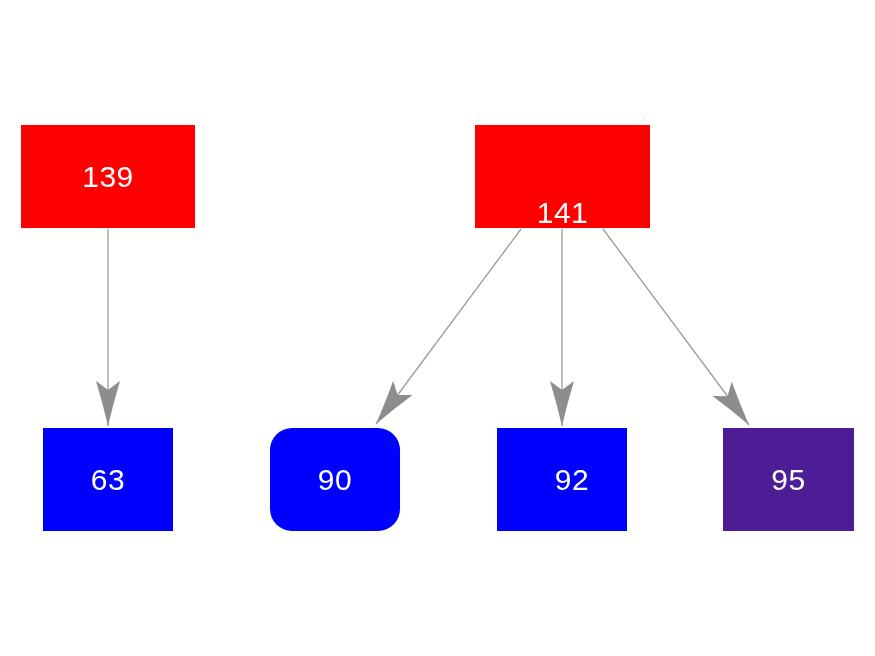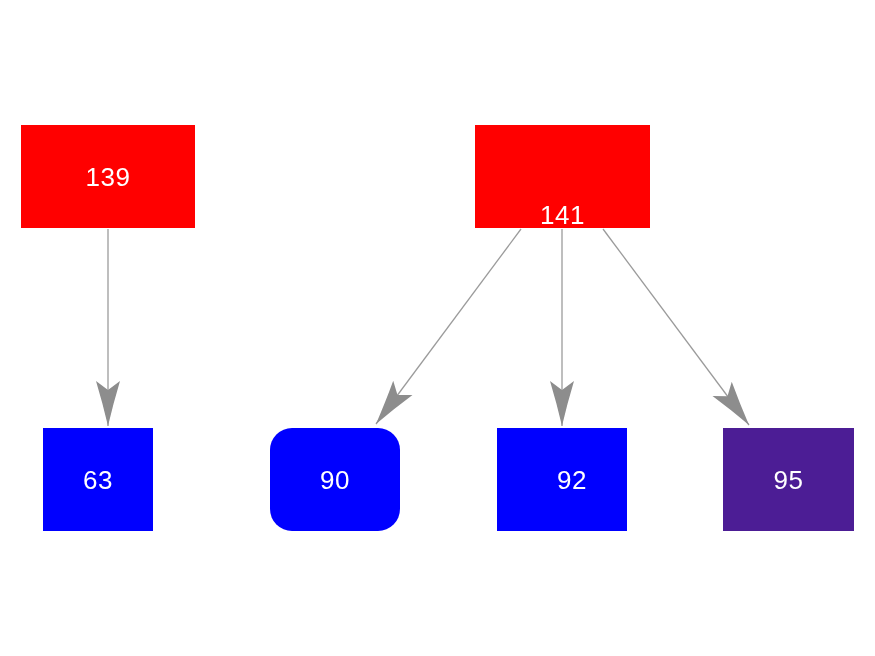--- a/index.html
+++ b/index.html
@@ -25,21 +25,21 @@
   }
   .node {
     position: absolute;
     display: flex;
     align-items: center;
     justify-content: center;
     box-sizing: border-box;
   }
   .node-label {
     color: #ffffff;
-    font-size: 26px;
+    font-size: 30px;
     line-height: 1;
     letter-spacing: 0.5px;
     user-select: none;
   }
 </style>
 </head>
 <body>
 
 <div class="canvas">
   <svg class="edge-layer" id="edge-layer" width="875" height="656" viewBox="0 0 875 656" xmlns="http://www.w3.org/2000/svg">
@@ -55,21 +55,21 @@
         <line x1="603" y1="229" x2="749" y2="425" stroke="#9b9b9b" stroke-width="1.3" marker-end="url(#arrowhead)"></line>
       </g>
   </svg>
   <div id="node-layer">
       <div class="node" style="left: 21px; top: 125px; width: 174px; height: 103px; background: rgb(255, 0, 0);">
         <span class="node-label" style="color: rgb(255, 255, 255);">139</span>
       </div>
       <div class="node" style="left: 475px; top: 125px; width: 175px; height: 103px; background: rgb(255, 0, 0); align-items: flex-end;">
         <span class="node-label" style="color: rgb(255, 255, 255);">141</span>
       </div>
-      <div class="node" style="left: 43px; top: 428px; width: 110px; height: 103px; background: rgb(0, 0, 255);">
+      <div class="node" style="left: 43px; top: 428px; width: 130px; height: 103px; background: rgb(0, 0, 255);">
         <span class="node-label" style="color: rgb(255, 255, 255);">63</span>
       </div>
       <div class="node" style="left: 270px; top: 428px; width: 130px; height: 103px; background: rgb(0, 0, 255); border-radius: 22px;">
         <span class="node-label" style="color: rgb(255, 255, 255);">90</span>
       </div>
       <div class="node" style="left: 497px; top: 428px; width: 130px; height: 103px; background: rgb(0, 0, 255); padding-left: 20px;">
         <span class="node-label" style="color: rgb(255, 255, 255);">92</span>
       </div>
       <div class="node" style="left: 723px; top: 428px; width: 131px; height: 103px; background: #4c1d95;">
         <span class="node-label" style="color: rgb(255, 255, 255);">95</span>

